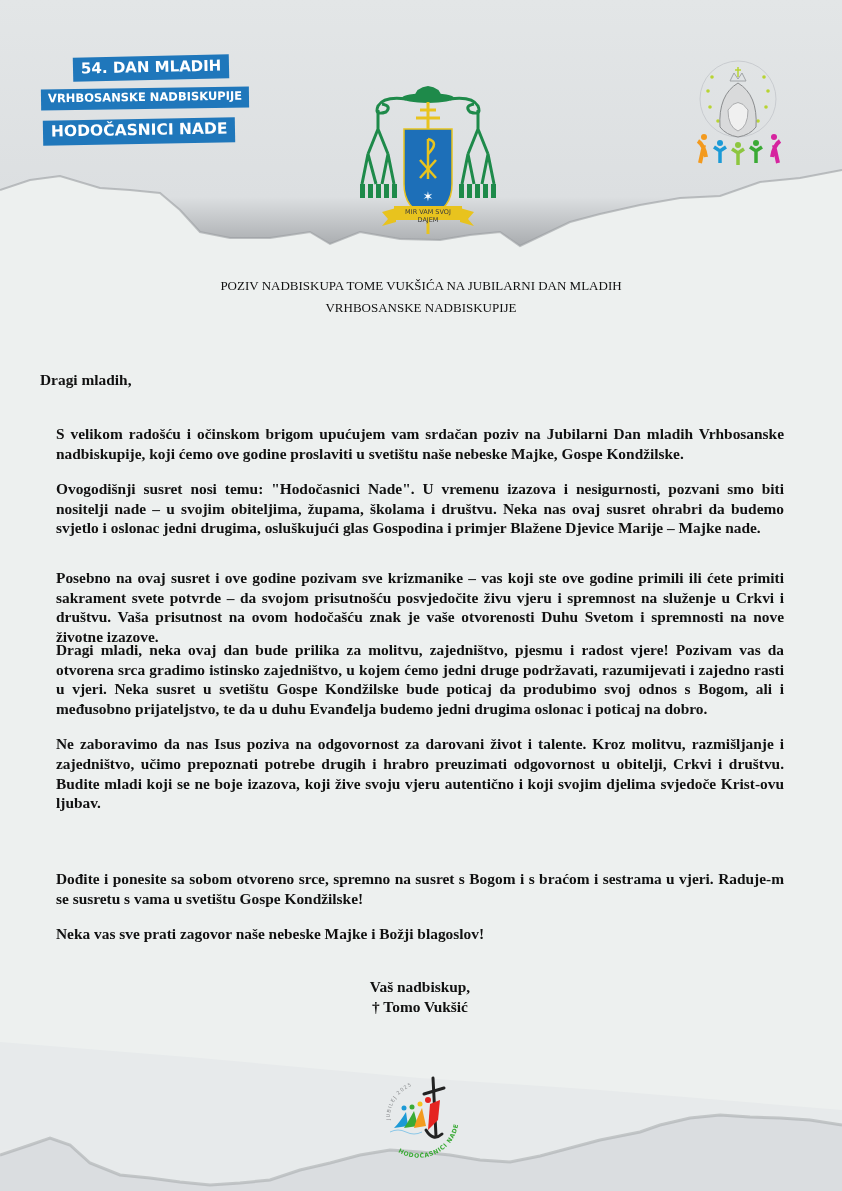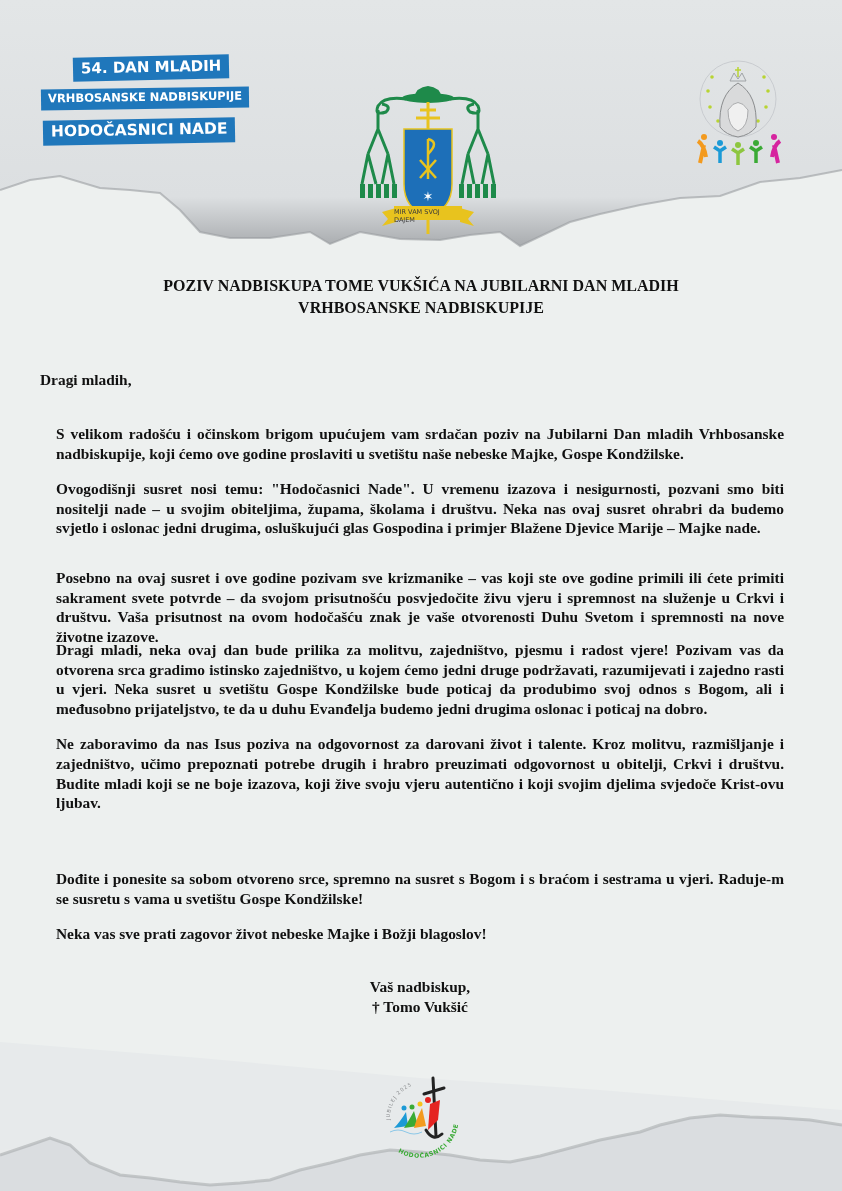--- a/index.html
+++ b/index.html
@@ -23,21 +23,21 @@
     .b1 { left: 73px; top: 56px; font-size: 15px; padding: 4px 8px 5px; transform: rotate(-1.2deg); }
     .b2 { left: 41px; top: 88px; font-size: 11.5px; padding: 4px 7px 5px; transform: rotate(-0.8deg); }
     .b3 { left: 43px; top: 119px; font-size: 15.5px; padding: 4px 8px 5px; transform: rotate(-1deg); }
 
     .coat { position: absolute; left: 356px; top: 84px; width: 144px; height: 155px; }
     .youth-logo { position: absolute; left: 690px; top: 55px; width: 100px; height: 115px; }
     .jubilee-logo { position: absolute; left: 378px; top: 1070px; width: 94px; height: 90px; }
 
     .title {
       position: absolute; left: 60px; top: 275px; width: 722px;
-      text-align: center; font-weight: bold; font-size: 16px; line-height: 22px;
+      text-align: center; font-weight: normal; font-size: 13px; line-height: 22px;
     }
     .body-text {
       position: absolute; left: 40px; width: 760px;
       font-weight: bold; font-size: 15.4px; line-height: 19.6px;
       text-align: justify;
     }
     .body-text p { margin: 16px; }
     .greeting { top: 370px; }
     .p1 { top: 408px; }
     .p2 { top: 552px; }
@@ -112,21 +112,21 @@
     <line x1="64" y1="76" x2="80" y2="94"></line>
     <line x1="80" y1="76" x2="64" y2="94"></line>
   </g>
   <text x="72" y="117" text-anchor="middle" font-size="13" fill="#fff">✶</text>
   <g>
     <path d="M26,128 L40,124 L40,138 L26,142 L32,135 Z" fill="#e8c31e"></path>
     <path d="M118,128 L104,124 L104,138 L118,142 L112,135 Z" fill="#e8c31e"></path>
     <rect x="38" y="122" width="68" height="14" fill="#e8c31e"></rect>
   </g>
 </svg>
-<div style="position:absolute;left:394px;top:208px;width:68px;font-family:'DejaVu Sans',sans-serif;font-size:6.5px;color:#3a3a3a;">MIR VAM SVOJ DAJEM</div>
+<div style="position:absolute;left:394px;top:208px;width:68px;text-align:center;font-family:'DejaVu Sans',sans-serif;font-size:6.5px;color:#3a3a3a;">MIR VAM SVOJ DAJEM</div>
 
 <svg class="youth-logo" viewBox="0 0 100 115">
   <circle cx="48" cy="44" r="38" fill="none" stroke="#c9ccd0" stroke-width="1"></circle>
   <g fill="#b8d433">
     <circle cx="22" cy="22" r="1.8"></circle>
       <circle cx="18" cy="36" r="1.8"></circle>
       <circle cx="20" cy="52" r="1.8"></circle>
     <circle cx="74" cy="22" r="1.8"></circle>
       <circle cx="78" cy="36" r="1.8"></circle>
       <circle cx="76" cy="52" r="1.8"></circle>
@@ -168,21 +168,21 @@
   <p class="last">Posebno na ovaj susret i ove godine pozivam sve krizmanike – vas koji ste ove godine primili ili ćete primiti sakrament svete potvrde – da svojom prisutnošću posvjedočite živu vjeru i spremnost na služenje u Crkvi i društvu. Vaša prisutnost na ovom hodočašću znak je vaše otvorenosti Duhu Svetom i spremnosti na nove životne izazove.</p>
 </div>
 
 <div class="body-text p3">
   <p class="last">Dragi mladi, neka ovaj dan bude prilika za molitvu, zajedništvo, pjesmu i radost vjere! Pozivam vas da otvorena srca gradimo istinsko zajedništvo, u kojem ćemo jedni druge podržavati, razumijevati i zajedno rasti u vjeri. Neka susret u svetištu Gospe Kondžilske bude poticaj da produbimo svoj odnos s Bogom, ali i međusobno prijateljstvo, te da u duhu Evanđelja budemo jedni drugima oslonac i poticaj na dobro.</p>
   <p class="last">Ne zaboravimo da nas Isus poziva na odgovornost za darovani život i talente. Kroz molitvu, razmišljanje i zajedništvo, učimo prepoznati potrebe drugih i hrabro preuzimati odgovornost u obitelji, Crkvi i društvu. Budite mladi koji se ne boje izazova, koji žive svoju vjeru autentično i koji svojim djelima svjedoče Krist-ovu ljubav.</p>
 </div>
 
 <div class="body-text p4">
   <p class="last">Dođite i ponesite sa sobom otvoreno srce, spremno na susret s Bogom i s braćom i sestrama u vjeri. Raduje-m se susretu s vama u svetištu Gospe Kondžilske!</p>
-  <p class="last">Neka vas sve prati zagovor život nebeske Majke i Božji blagoslov!</p>
+  <p class="last">Neka vas sve prati zagovor naše nebeske Majke i Božji blagoslov!</p>
 </div>
 
 <div class="body-text signoff">
   <div>Vaš nadbiskup,</div>
   <div>† Tomo Vukšić</div>
 </div>
 
 <svg class="jubilee-logo" viewBox="0 0 94 90">
   <defs>
     <path id="arcTop" d="M12,50 A34,34 0 0 1 50,14"></path>

